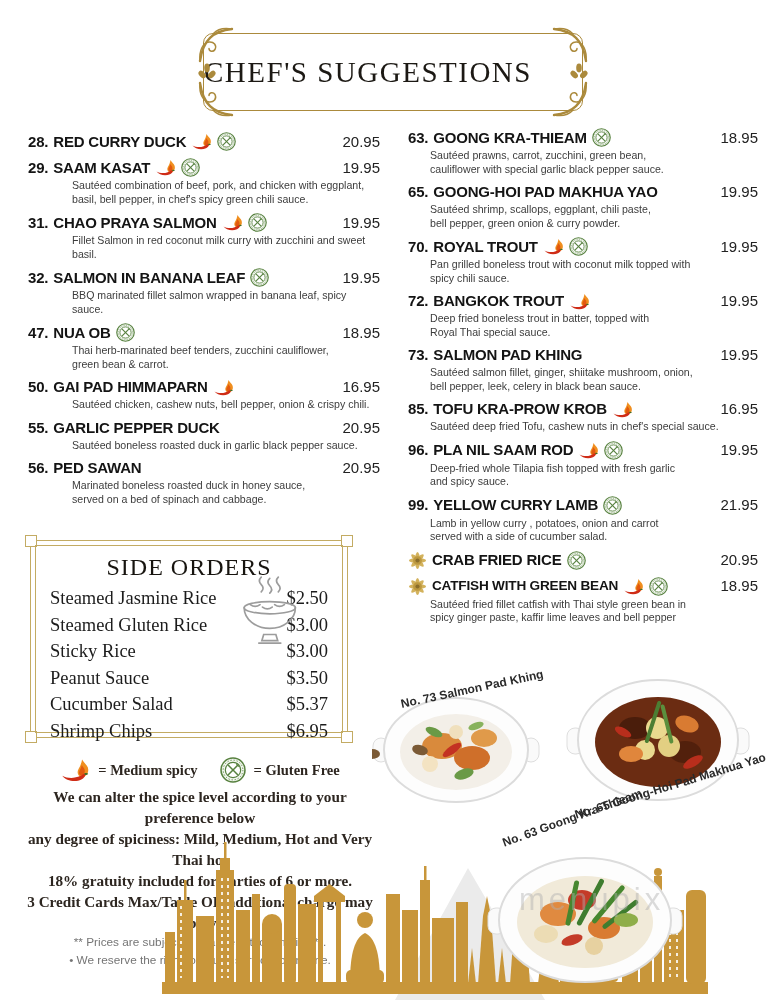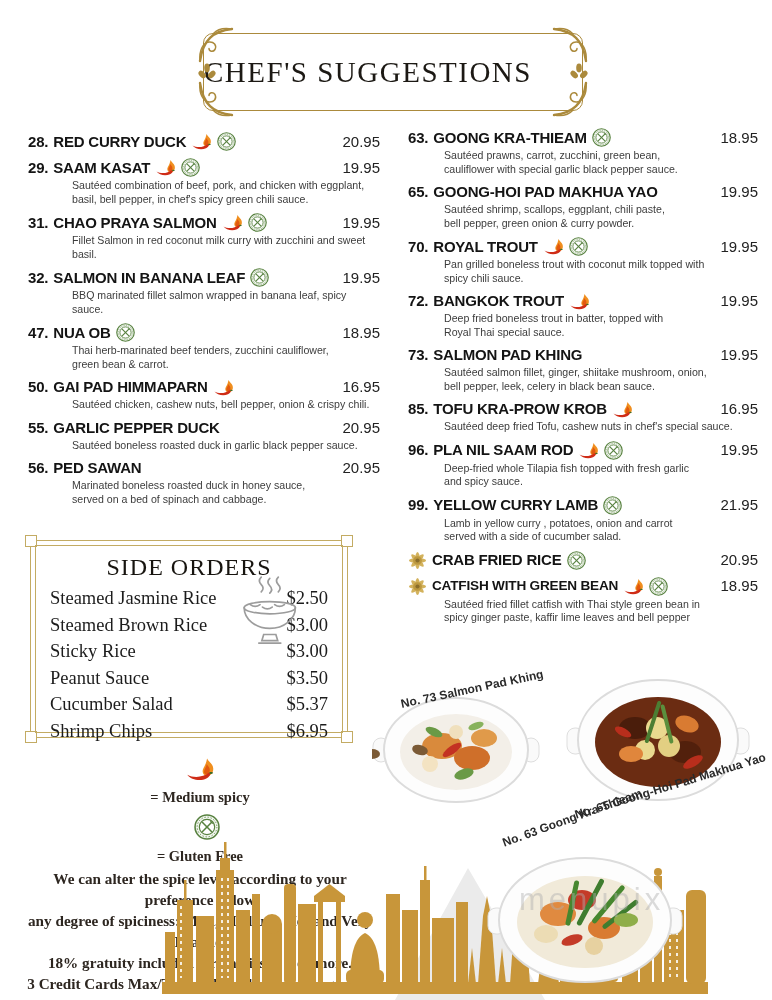--- a/index.html
+++ b/index.html
@@ -22,39 +22,39 @@
   
   .col-left{position:absolute;left:28px;top:132px;width:352px;}
   .col-right{position:absolute;left:408px;top:128px;width:350px;}
   .item{margin-bottom:7px;}
   .ihead{display:flex;align-items:center;gap:5px;line-height:18px;}
   .num{font-weight:bold;font-size:15px;color:#141414;letter-spacing:-0.2px;}
   .iname{font-weight:bold;font-size:15px;color:#141414;letter-spacing:-0.2px;white-space:nowrap;}
   .iname.sm{font-size:13.6px;}
   .price{margin-left:auto;font-size:15px;color:#222;padding-left:4px;}
   .desc{white-space:pre-line;font-size:10.6px;color:#3c3c3c;line-height:13.5px;margin:2px 0 0 44px;}
-  .col-right .desc{margin-left:36px;}
+  .col-right .desc{margin-left:22px;}
   .ic{flex:0 0 auto;display:inline-flex;}
 
   
   .side-box{position:absolute;left:30px;top:540px;width:316px;height:196px;
     border:1.3px solid #c3ab63;}
   .side-inner{position:absolute;inset:4px;border:1px solid #c3ab63;padding:6px 14px 0 14px;box-sizing:border-box;}
   .corner-sq{position:absolute;width:10px;height:10px;border:1px solid #c3ab63;background:#fff;}
   .sq-tl{left:-6px;top:-6px;} .sq-tr{right:-6px;top:-6px;}
   .sq-bl{left:-6px;bottom:-6px;} .sq-br{right:-6px;bottom:-6px;}
   .side-title{font-family:"Liberation Serif",serif;font-size:24px;letter-spacing:1px;color:#17140f;text-align:center;margin:2px 0 4px 0;}
   .side-row{display:flex;font-family:"Liberation Serif",serif;font-size:18.5px;color:#1c1c1c;line-height:26.5px;}
   .side-price{margin-left:auto;}
   .bowl{position:absolute;left:196px;top:30px;width:78px;height:78px;}
 
   
   .legend{position:absolute;left:22px;top:757px;width:356px;text-align:center;
     font-family:"Liberation Serif",serif;color:#2d2620;}
-  .leg-icons{display:flex;align-items:center;justify-content:center;gap:8px;font-weight:bold;font-size:14.5px;margin-bottom:3px;flex-direction:column;}
+  .leg-icons{display:flex;align-items:center;justify-content:center;gap:8px;font-weight:bold;font-size:14.5px;margin-bottom:3px;}
   .leg-line{font-weight:bold;font-size:14.2px;line-height:21px;}
   .leg-line.big{font-size:15.2px;}
   .leg-note{font-family:"Liberation Sans",sans-serif;color:#757575;font-size:11.8px;line-height:18px;font-weight:normal;}
 
   
   .dish{position:absolute;}
   .d1{left:372px;top:676px;width:168px;height:132px;}
   .d2{left:565px;top:658px;width:186px;height:150px;}
   .d3{left:486px;top:836px;width:198px;height:152px;z-index:3;}
   .photo-label{position:absolute;font-weight:bold;font-size:12px;color:#2a2a2a;white-space:nowrap;transform-origin:left center;z-index:4;}
@@ -425,21 +425,21 @@
     <div class="corner-sq sq-tr"></div>
     <div class="corner-sq sq-bl"></div>
     <div class="corner-sq sq-br"></div>
     <div class="side-inner">
       <div class="side-title">SIDE ORDERS</div>
       <div class="side-row">
         <span>Steamed Jasmine Rice</span>
         <span class="side-price">$2.50</span>
       </div>
       <div class="side-row">
-        <span>Steamed Brown Rice</span>
+        <span>Steamed Gluten Rice</span>
         <span class="side-price">$3.00</span>
       </div>
       <div class="side-row">
         <span>Sticky Rice</span>
         <span class="side-price">$3.00</span>
       </div>
       <div class="side-row">
         <span>Peanut Sauce</span>
         <span class="side-price">$3.50</span>
       </div>

